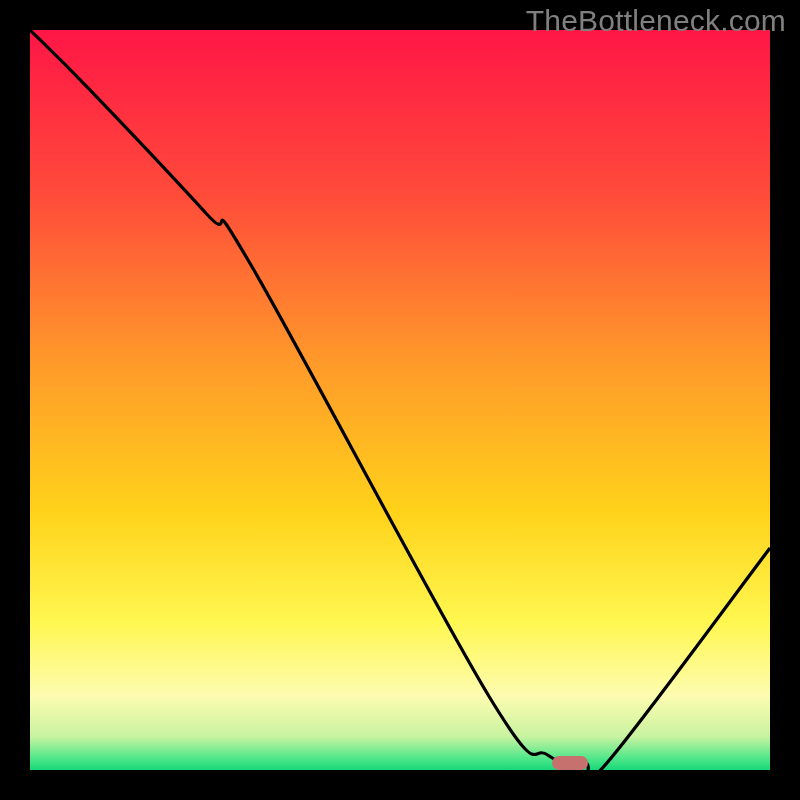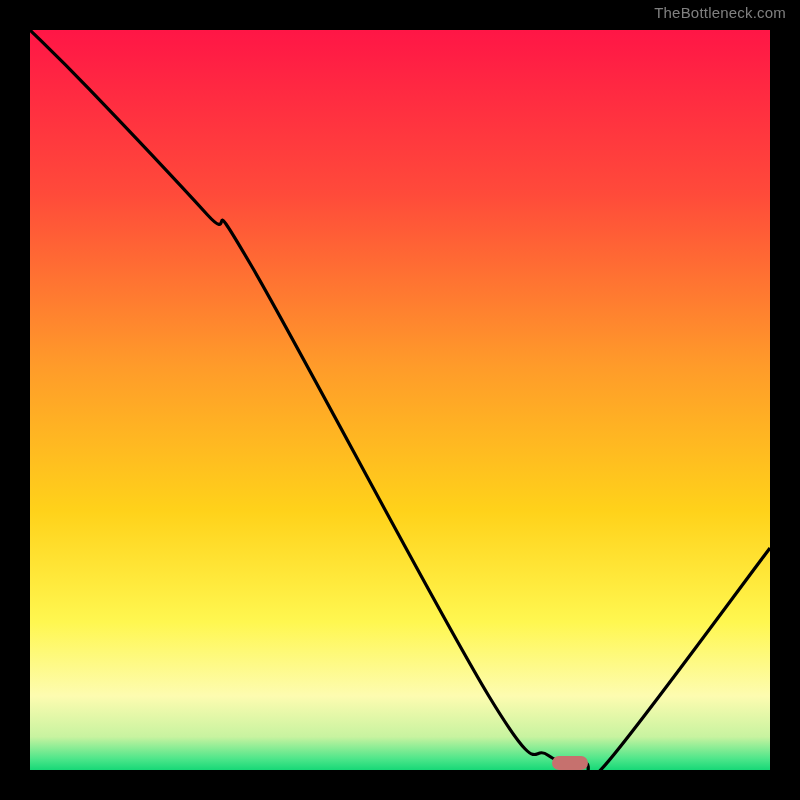--- a/index.html
+++ b/index.html
@@ -15,21 +15,21 @@
     position: relative;
     width: 800px;
     height: 800px;
     background: #000;
   }
   .watermark {
     position: absolute;
     top: 4px;
     right: 14px;
     color: #808080;
-    font-size: 15px;
+    font-size: 30px;
     font-weight: 500;
     letter-spacing: 0.2px;
     z-index: 10;
   }
   .plot {
     position: absolute;
     left: 30px;
     top: 30px;
     width: 740px;
     height: 740px;

